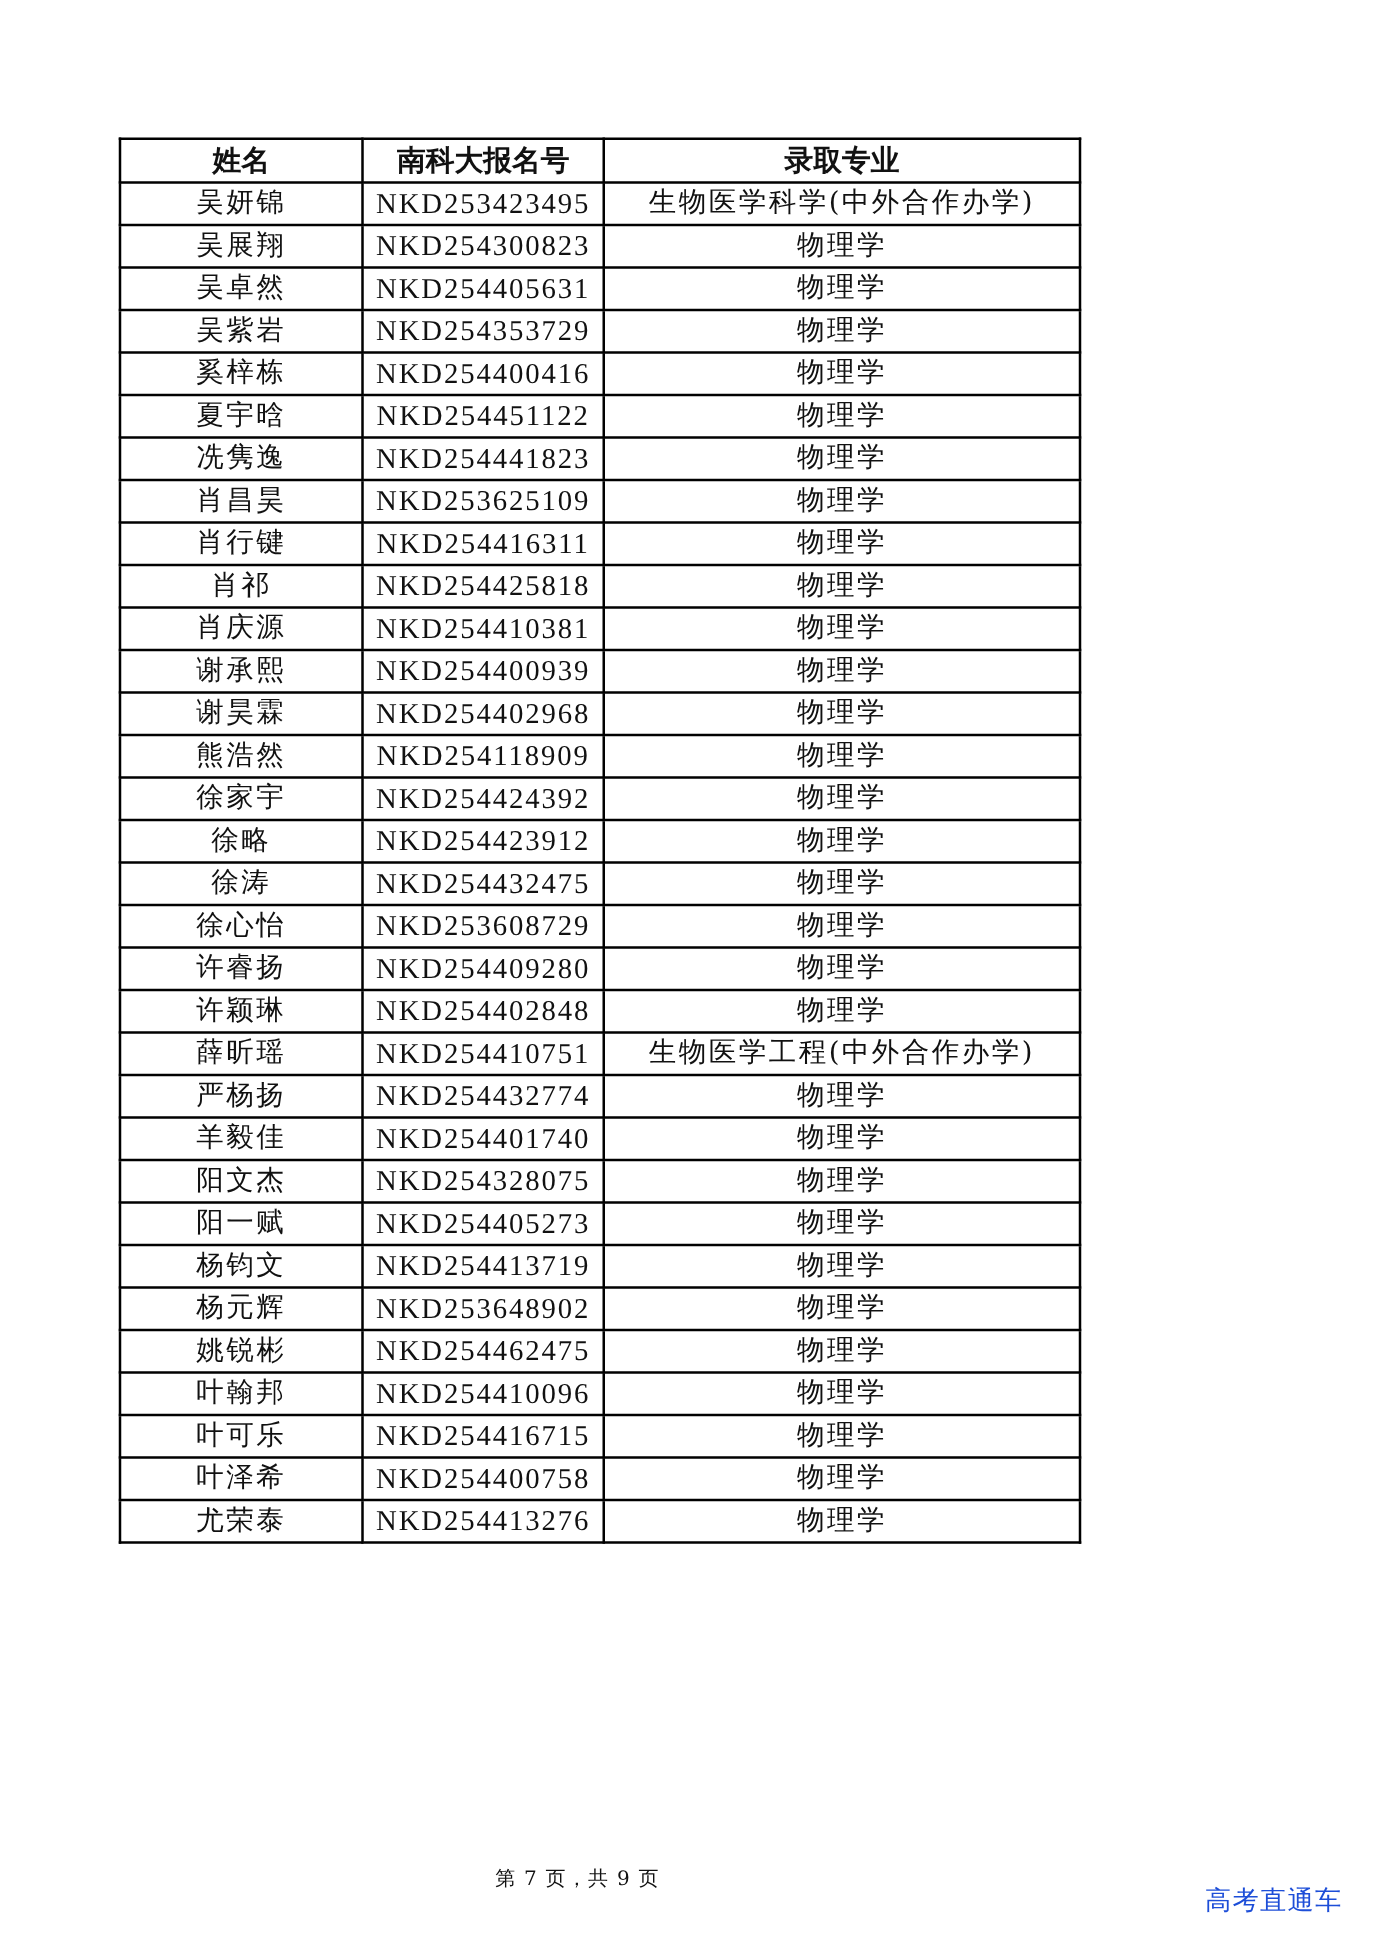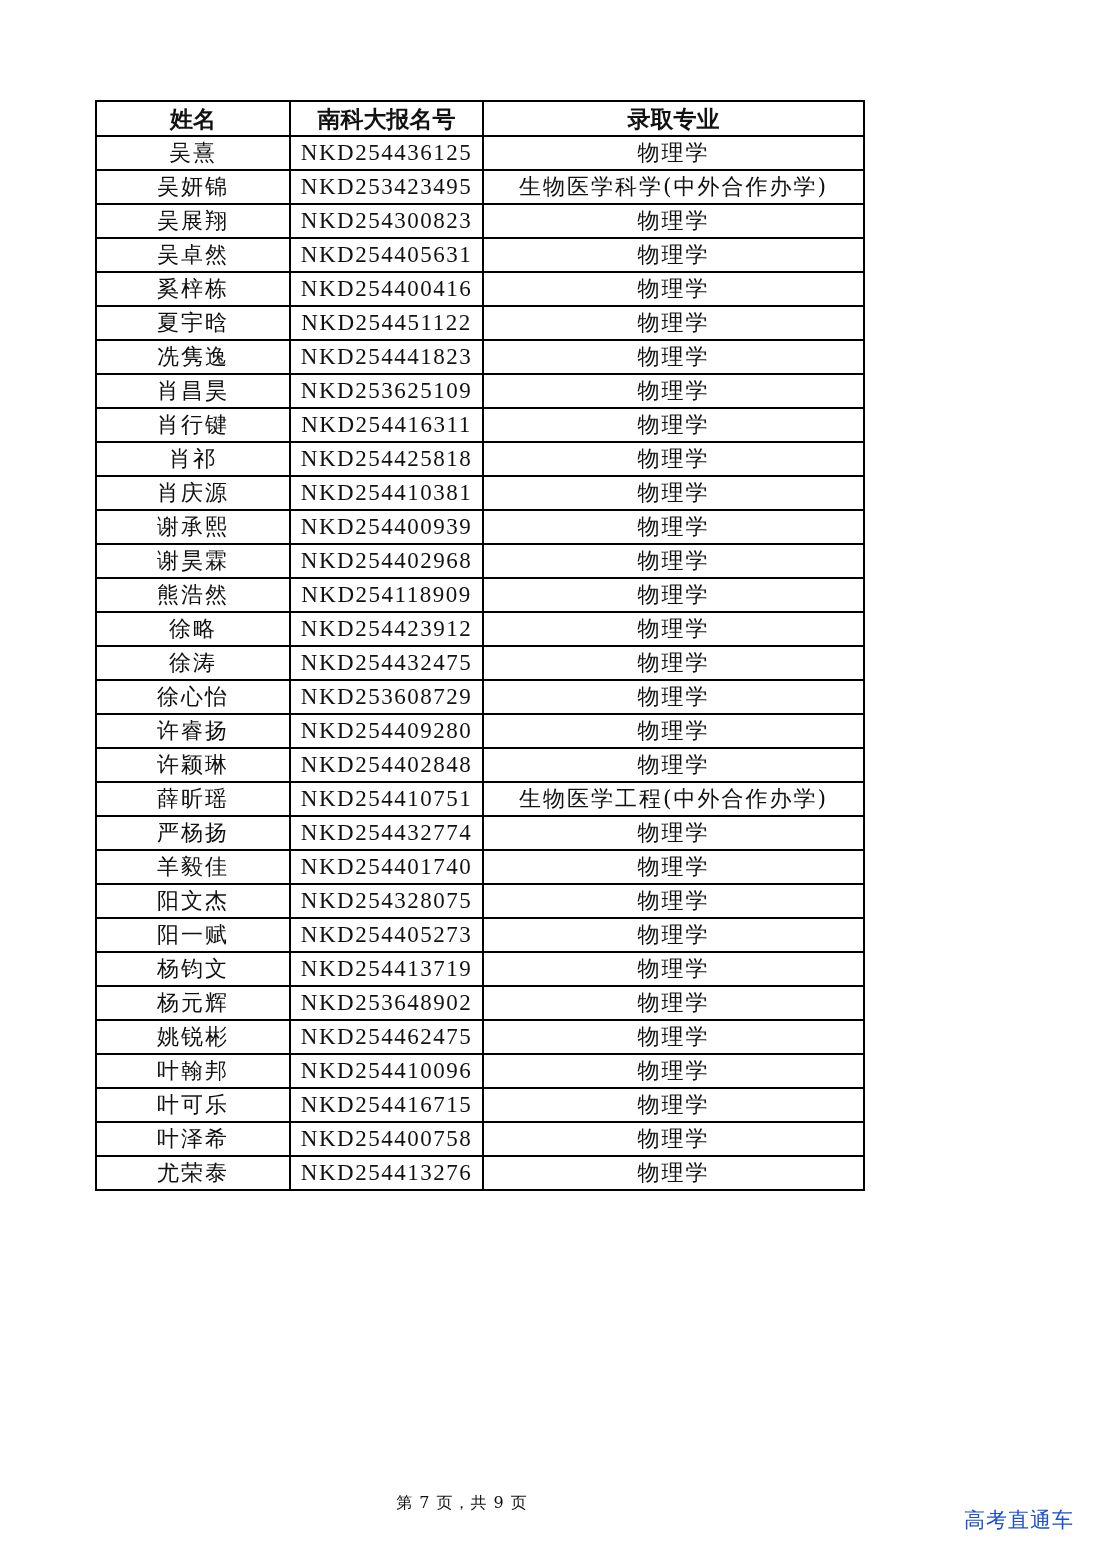--- a/index.html
+++ b/index.html
@@ -1,17 +1,17 @@
 <!DOCTYPE html>
 <html><head>
 <meta charset="utf-8">
 <style>
   html, body { margin:0; padding:0; background:#ffffff; }
   body { width:1102px; height:1559px; position:relative; overflow:hidden; font-family:"DejaVu Serif", "Liberation Serif", serif; color:#111; }
-  table.admit { position:absolute; left:95px; top:100px; border-collapse:collapse; table-layout:fixed; width:768px; }
+  table.admit { position:absolute; left:95px; top:110px; border-collapse:collapse; table-layout:fixed; width:768px; }
   table.admit col.c1 { width:194px; }
   table.admit col.c2 { width:193px; }
   table.admit col.c3 { width:381px; }
   table.admit th, table.admit td { border:2px solid #000; text-align:center; padding:0; height:32px; line-height:32px; white-space:nowrap; overflow:hidden; }
   table.admit th { font-family:"DejaVu Sans", "Liberation Sans", sans-serif; font-weight:bold; font-size:23px; height:33px; }
   table.admit td { font-size:22px; }
   table.admit td.id { font-family:"Liberation Serif", "DejaVu Serif", serif; font-size:23px; letter-spacing:1.5px; }
   table.admit td.name { letter-spacing:2px; }
   table.admit td.major { letter-spacing:2px; }
   .footer-page { position:absolute; left:0; width:924px; top:1493px; text-align:center; font-size:16px; letter-spacing:1px; color:#111; }
@@ -28,40 +28,40 @@
     </colgroup>
   <thead>
     <tr>
       <th>姓名</th>
       <th>南科大报名号</th>
       <th>录取专业</th>
     </tr>
   </thead>
   <tbody id="rows">
       <tr>
-        <td class="name">吴熹</td>
-        <td class="id">NKD254436125</td>
-        <td class="major">物理学</td>
-      </tr>
-      <tr>
         <td class="name">吴妍锦</td>
         <td class="id">NKD253423495</td>
         <td class="major">生物医学科学(中外合作办学)</td>
       </tr>
       <tr>
         <td class="name">吴展翔</td>
         <td class="id">NKD254300823</td>
         <td class="major">物理学</td>
       </tr>
       <tr>
         <td class="name">吴卓然</td>
         <td class="id">NKD254405631</td>
         <td class="major">物理学</td>
       </tr>
       <tr>
+        <td class="name">吴紫岩</td>
+        <td class="id">NKD254353729</td>
+        <td class="major">物理学</td>
+      </tr>
+      <tr>
         <td class="name">奚梓栋</td>
         <td class="id">NKD254400416</td>
         <td class="major">物理学</td>
       </tr>
       <tr>
         <td class="name">夏宇晗</td>
         <td class="id">NKD254451122</td>
         <td class="major">物理学</td>
       </tr>
       <tr>
@@ -95,20 +95,25 @@
         <td class="major">物理学</td>
       </tr>
       <tr>
         <td class="name">谢昊霖</td>
         <td class="id">NKD254402968</td>
         <td class="major">物理学</td>
       </tr>
       <tr>
         <td class="name">熊浩然</td>
         <td class="id">NKD254118909</td>
+        <td class="major">物理学</td>
+      </tr>
+      <tr>
+        <td class="name">徐家宇</td>
+        <td class="id">NKD254424392</td>
         <td class="major">物理学</td>
       </tr>
       <tr>
         <td class="name">徐略</td>
         <td class="id">NKD254423912</td>
         <td class="major">物理学</td>
       </tr>
       <tr>
         <td class="name">徐涛</td>
         <td class="id">NKD254432475</td>

